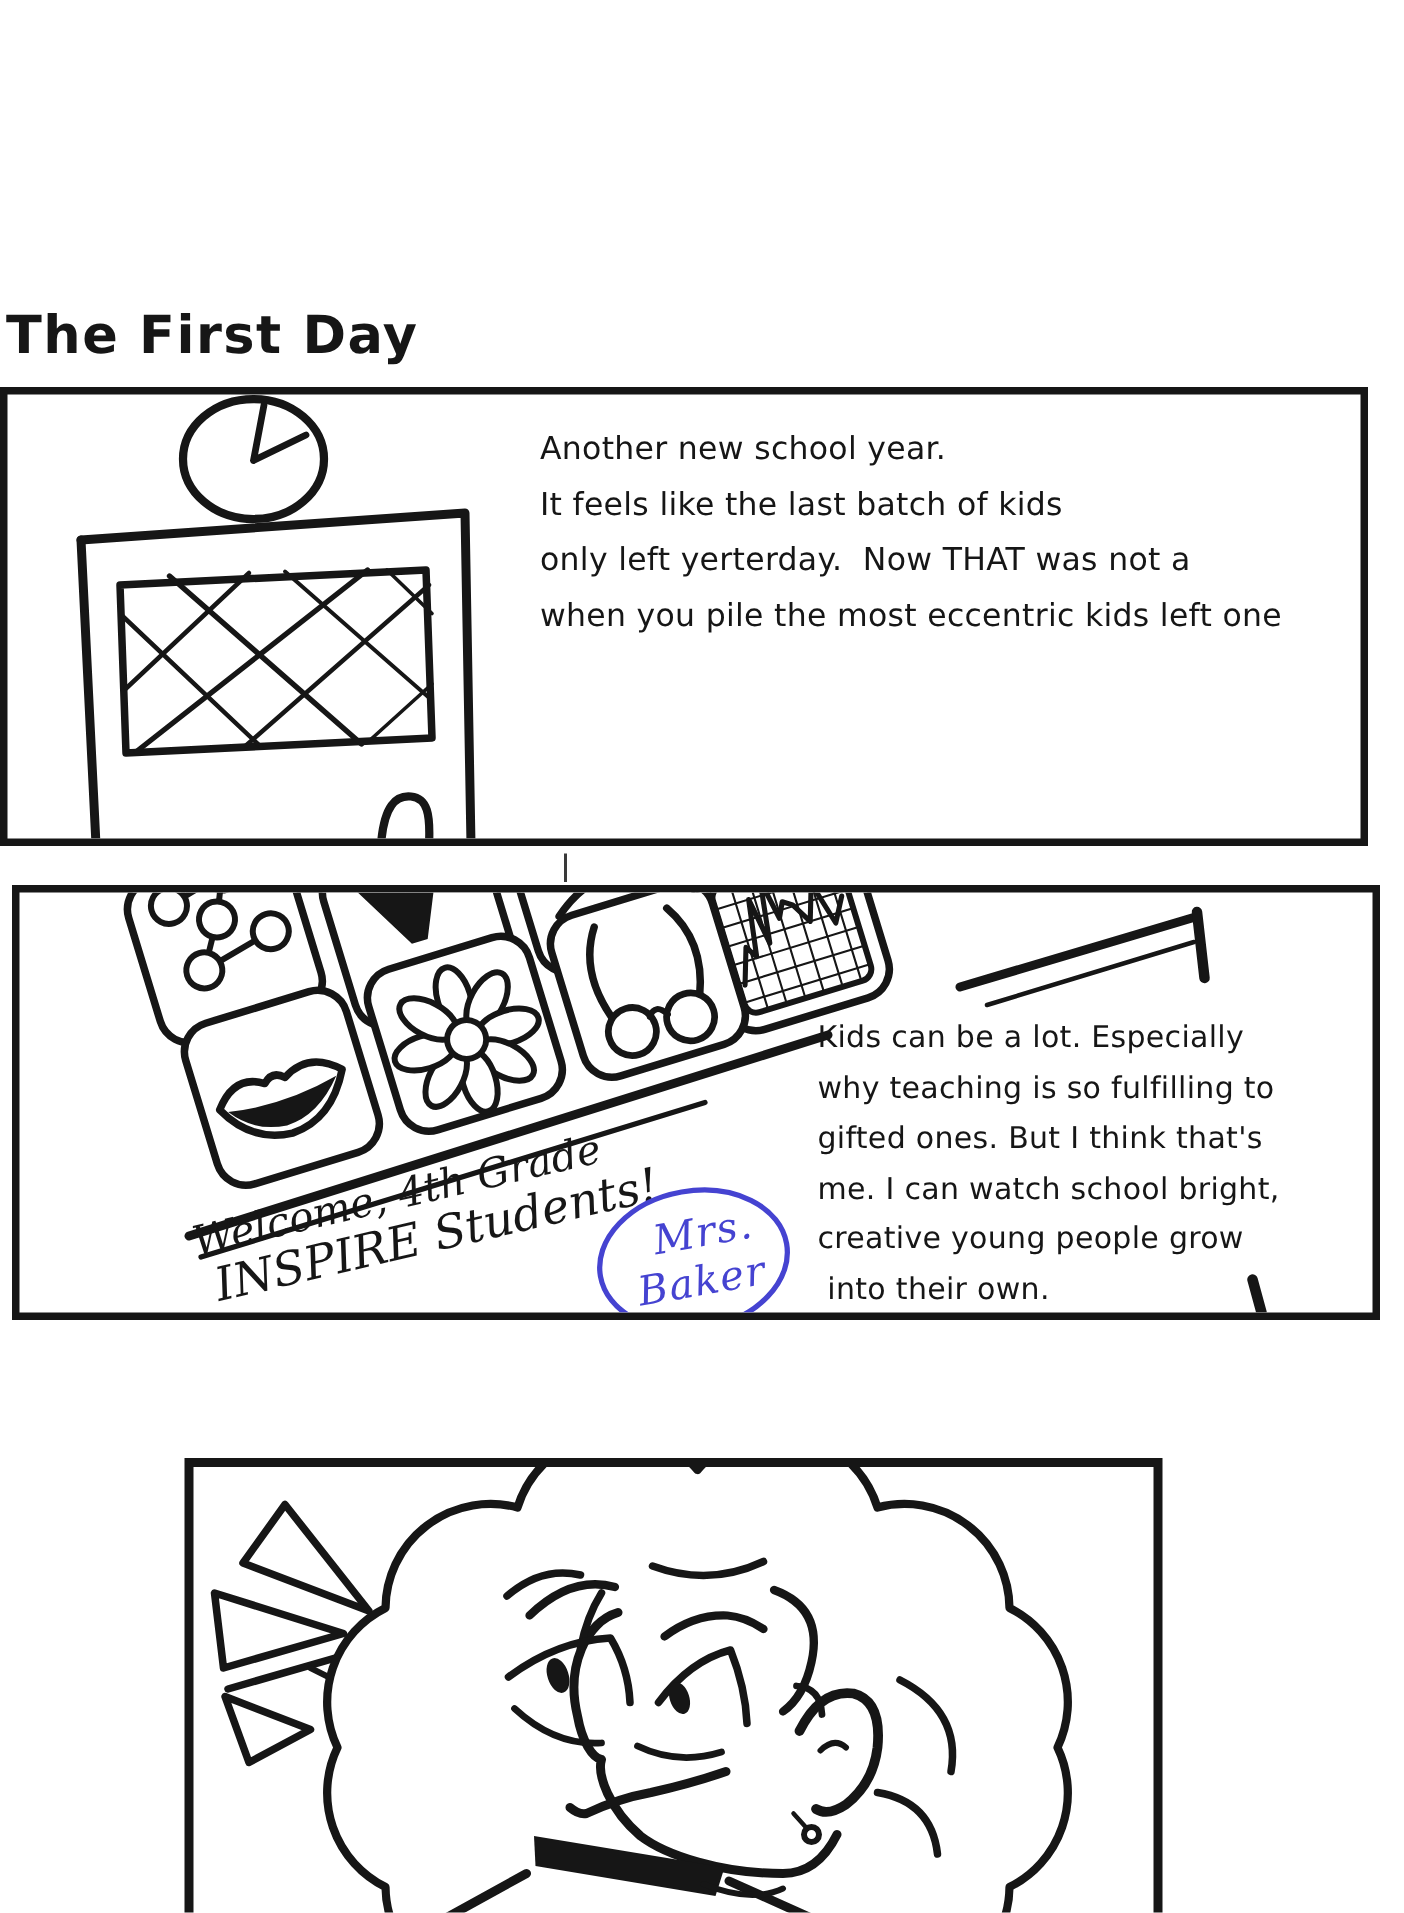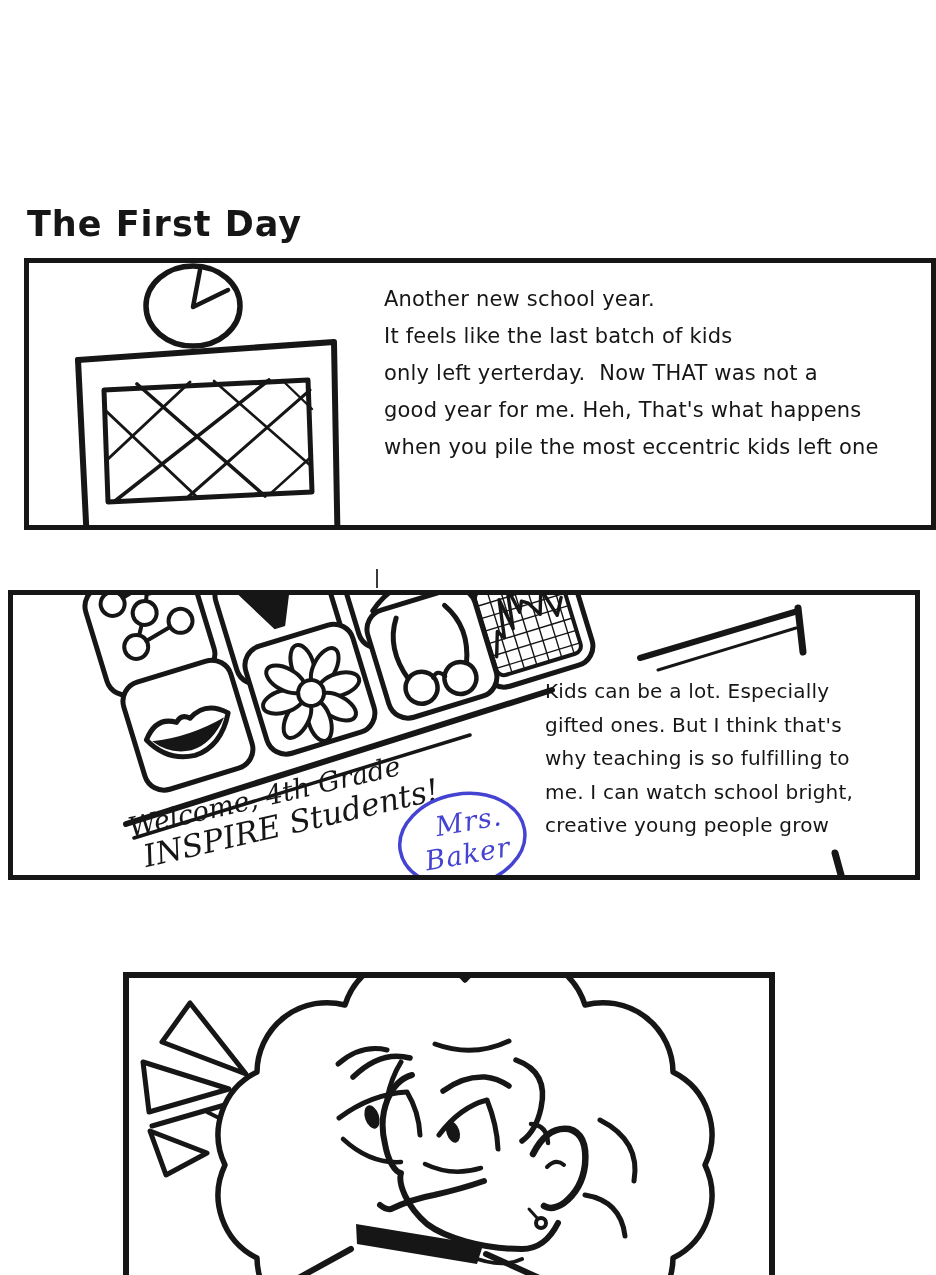--- a/index.html
+++ b/index.html
@@ -1,22 +1,22 @@
 <!DOCTYPE html>
 <html><head>
 <meta charset="utf-8">
 <style>
   html,body{margin:0;padding:0}
   body{
     position:relative;width:936px;height:1275px;overflow:hidden;background:#ffffff;
     font-family:"DejaVu Sans","Liberation Sans",sans-serif;color:#161616;
   }
-  .title{position:absolute;left:27px;top:204px;font-size:35px;font-weight:bold;letter-spacing:1px}
+  .title{position:absolute;left:4px;top:204px;font-size:35px;font-weight:bold;letter-spacing:1px}
   .panel{position:absolute;background:#fff;border:5px solid #161616;overflow:hidden;box-sizing:border-box}
-  #panel1{left:24px;top:258px;width:912px;height:272px}
+  #panel1{left:0;top:258px;width:912px;height:306px}
   #panel2{left:8px;top:590px;width:912px;height:290px}
   #panel3{left:123px;top:972px;width:652px;height:330px;border-width:6px}
   .art{position:absolute;left:0;top:0;display:block}
   .narr{position:absolute;font-size:21px;line-height:37px;letter-spacing:.2px}
   #n1{left:355px;top:18px}
   #n2{left:532px;top:80px;font-size:20px;line-height:33.5px}
   .nline{white-space:pre}
   .big2{font-size:26px;font-weight:bold}
   .cursive{font-family:"DejaVu Serif","Liberation Serif",serif;font-style:italic}
   .stray{position:absolute;left:376px;top:569px;width:2px;height:19px;background:#3a3a3a}
@@ -52,21 +52,20 @@
         <path class="ink" d="M185,118 L282,203" stroke-width="2.6"></path>
         <path class="ink" d="M253,117 L283,146" stroke-width="2.4"></path>
       </g>
       <path class="ink" d="M249,300 C251,274 259,267 269,268 C280,269 282,280 281,300" stroke-width="5.5"></path>
     </g>
   </svg>
   <div class="narr" id="n1">
     <div class="nline">Another new school year.</div>
     <div class="nline">It feels like the last batch of kids</div>
     <div class="nline">only left yerterday.  Now THAT was not a</div>
-    <div class="nline">good year for me. Heh, That's what happens</div>
     <div class="nline">when you pile the most eccentric kids left one</div>
   </div>
 </section>
 
 <section class="panel" id="panel2">
   <svg class="art" width="902" height="280" viewBox="0 0 902 280">
 
     <g>
       <g transform="translate(67,-2) rotate(-17)">
         <rect class="ink fillw" x="0" y="0" width="112" height="112" rx="20" stroke-width="5"></rect>
@@ -145,24 +144,25 @@
     </g>
 
     <g transform="translate(449,243) rotate(-10)" class="cursive">
       <ellipse cx="0" cy="2" rx="63" ry="46" fill="none" stroke="#4543d1" stroke-width="3.5"></ellipse>
       <text x="-24" y="-6" font-size="27" fill="#4543d1" font-style="italic" letter-spacing="1">Mrs.</text>
       <text x="-40" y="26" font-size="27" fill="#4543d1" font-style="italic" letter-spacing="1">Baker</text>
     </g>
   </svg>
   <div class="narr" id="n2">
     <div class="nline">Kids can be a lot. Especially</div>
+    <div class="nline">why teaching is so fulfilling to</div>
     <div class="nline">gifted ones. But I think that's</div>
-    <div class="nline">why teaching is so fulfilling to</div>
     <div class="nline">me. I can watch school bright,</div>
     <div class="nline">creative young people grow</div>
+    <div class="nline"> into their own.</div>
   </div>
 </section>
 
 <section class="panel" id="panel3">
   <svg class="art" width="640" height="320" viewBox="0 0 640 320">
 
     <g>
       <polygon class="ink fillw" points="61,25 33,64 117,96" stroke-width="5"></polygon>
       <polygon class="ink fillw" points="14,84 20,134 100,111" stroke-width="5"></polygon>
       <path class="ink" d="M23,148 L113,122" stroke-width="5"></path>

